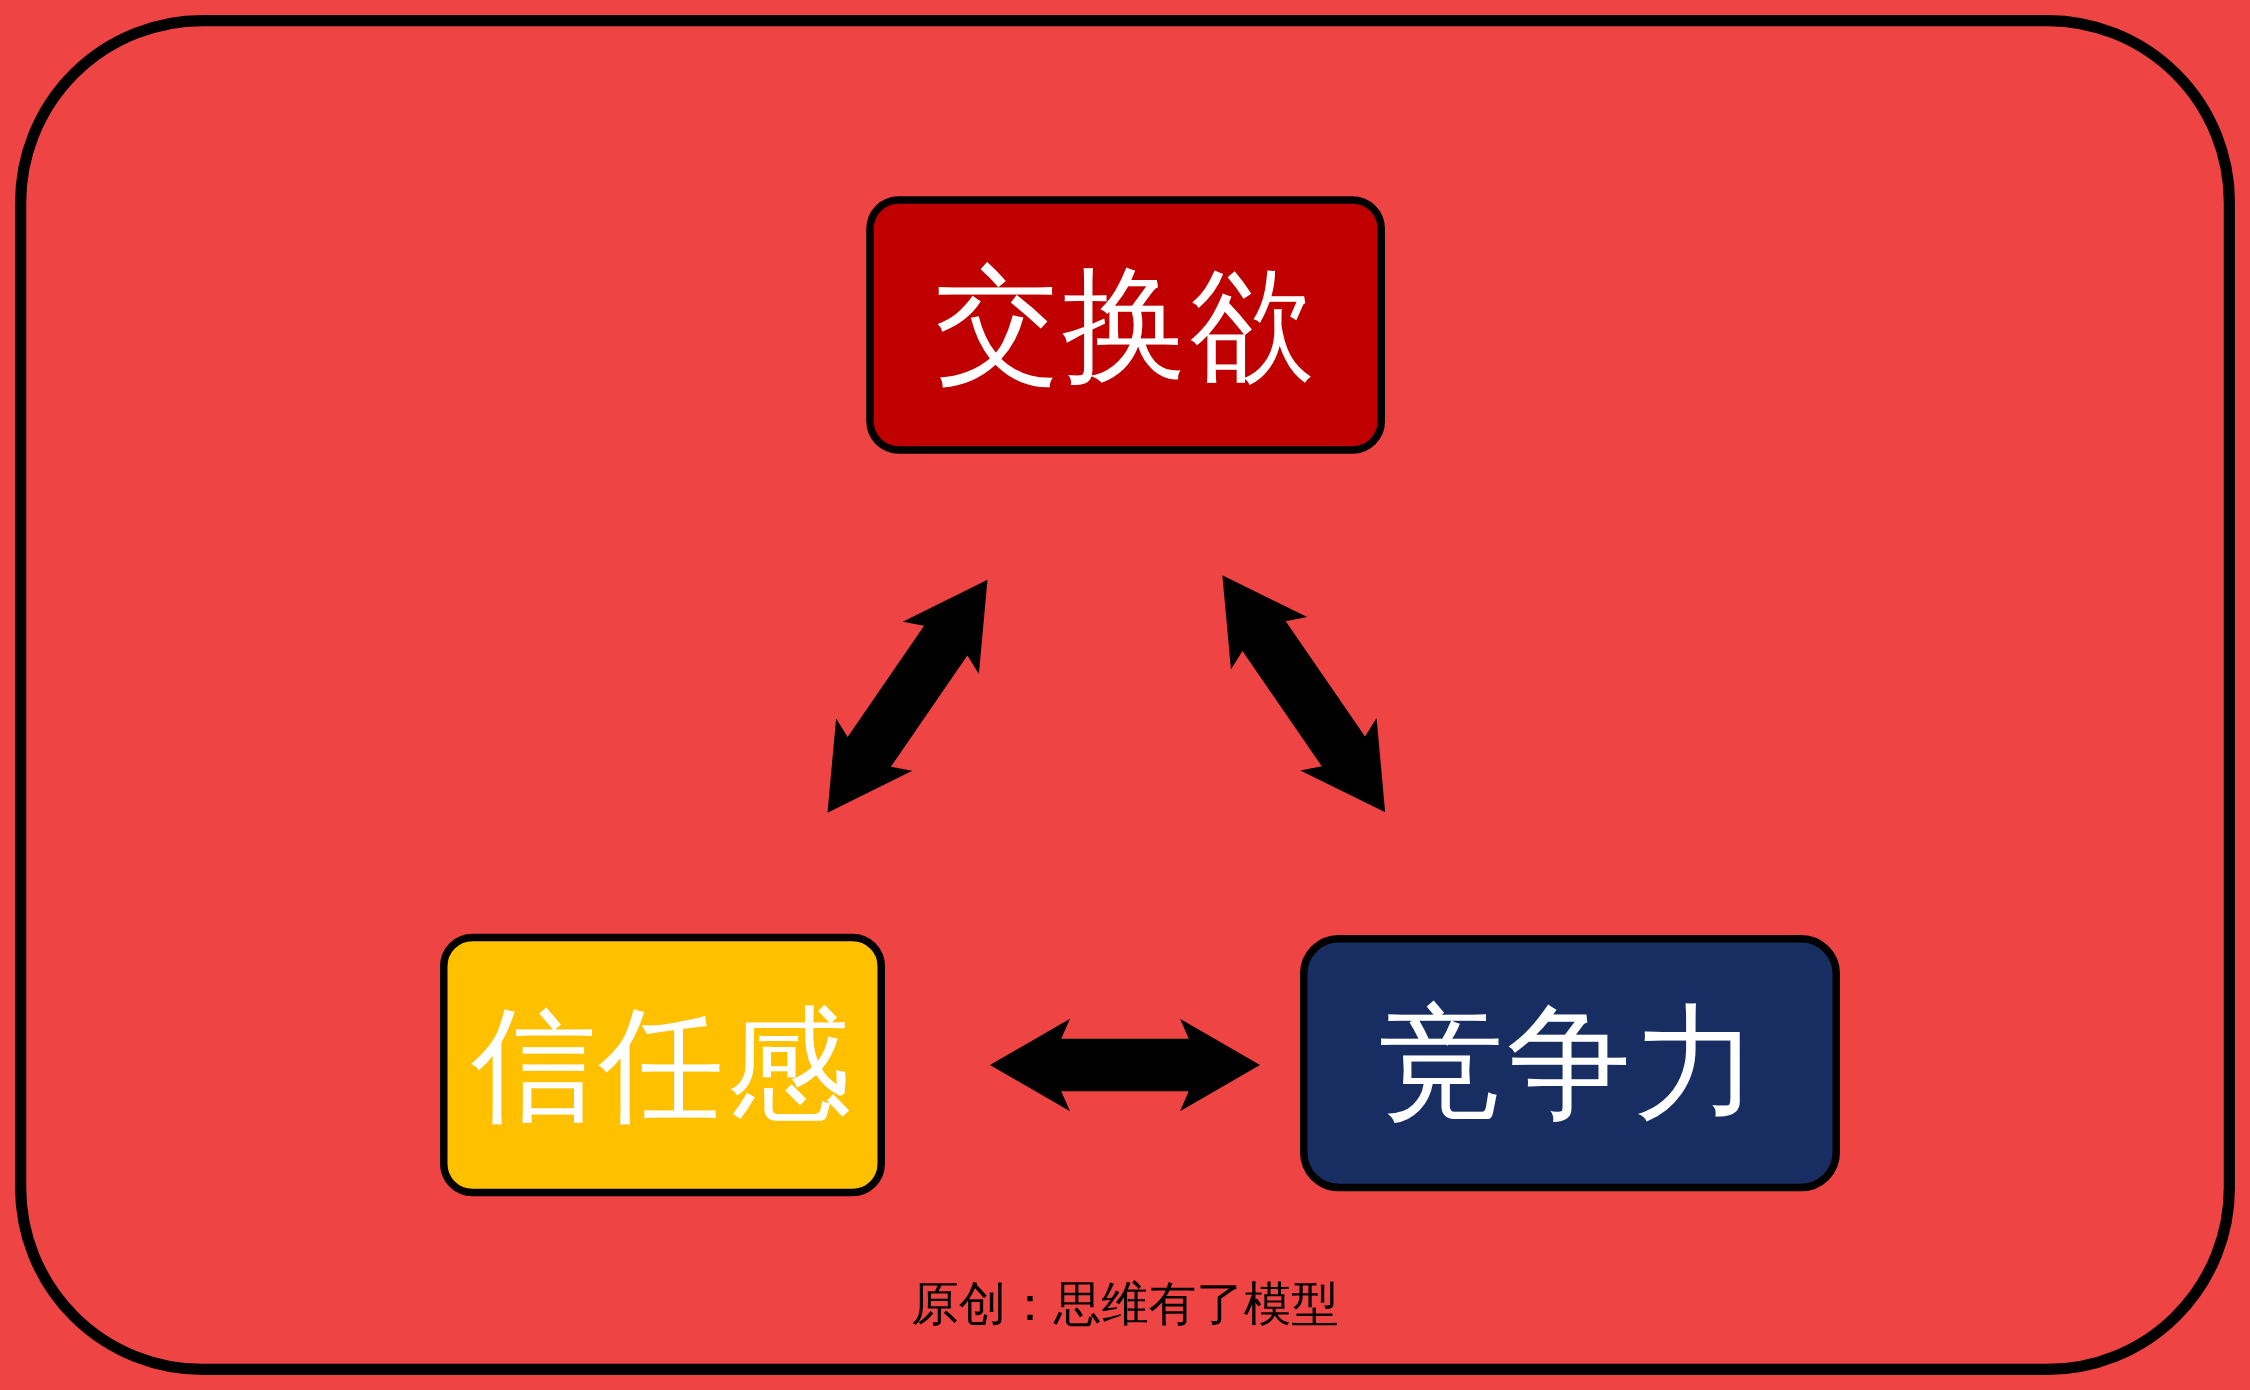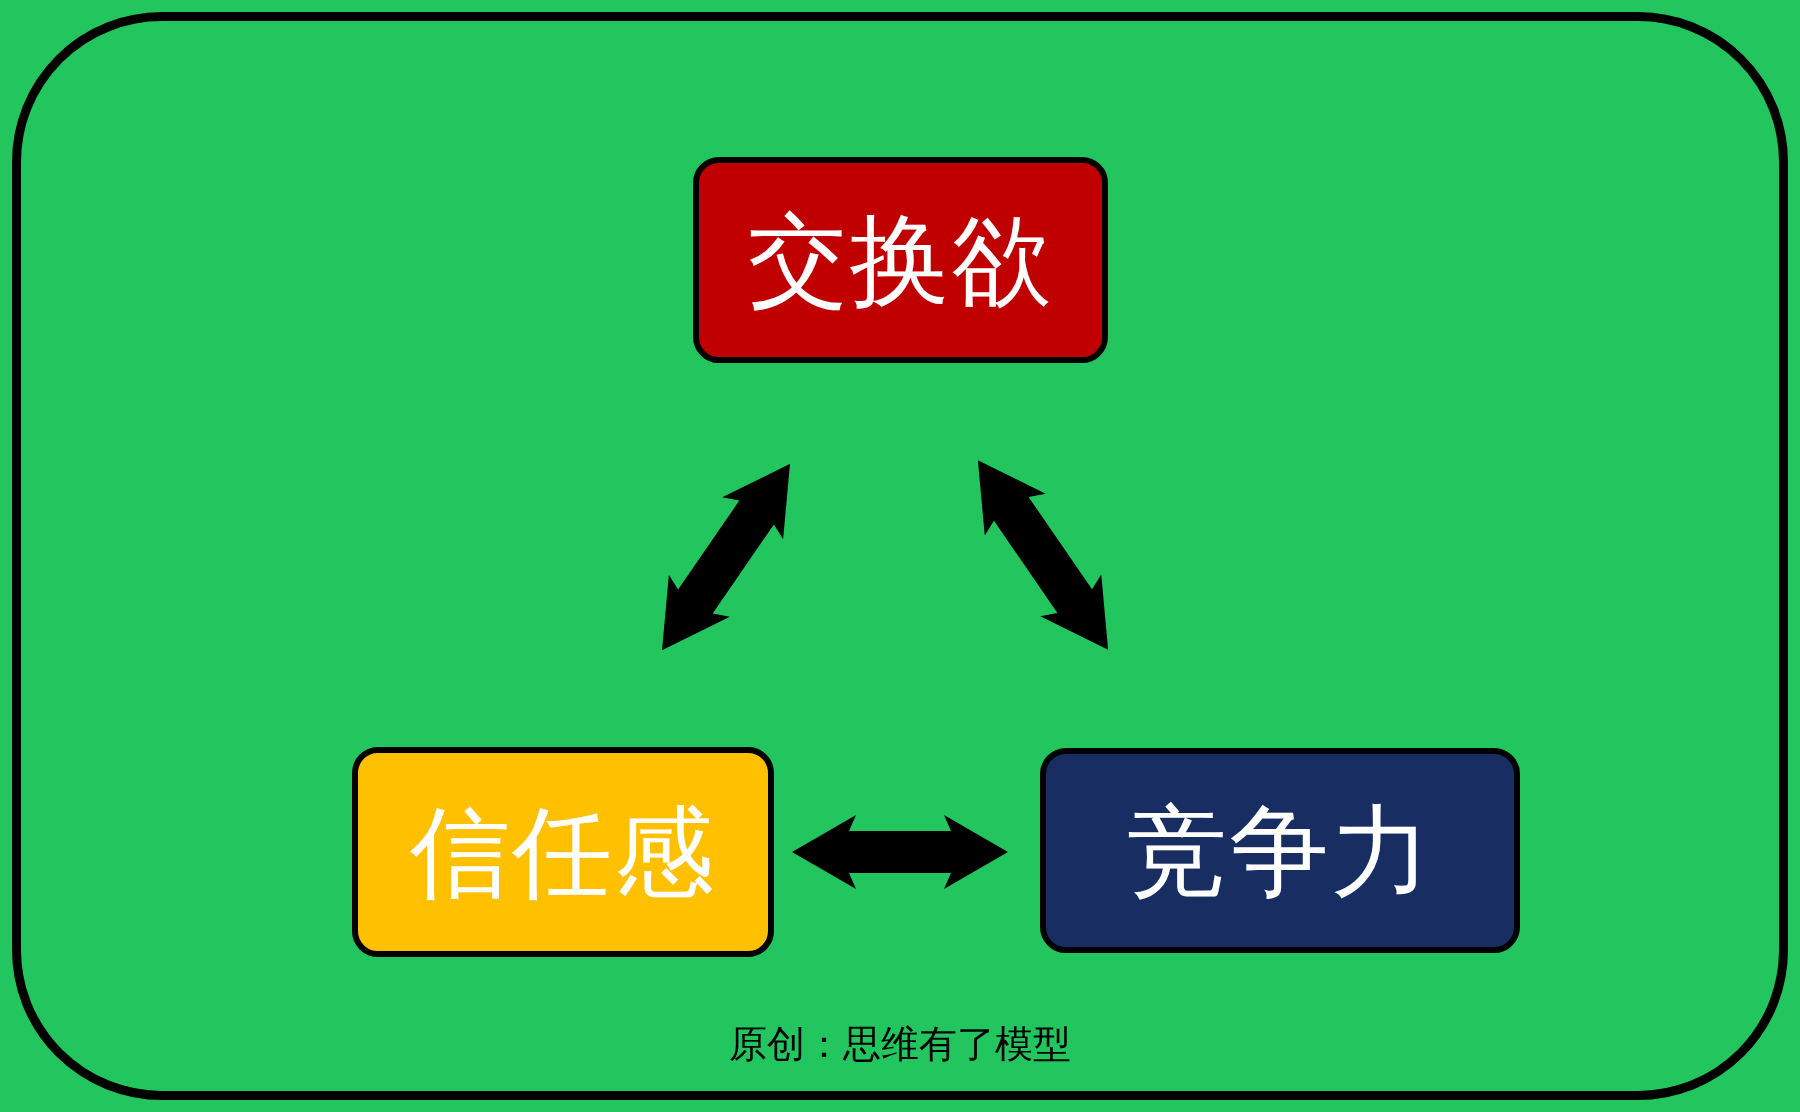--- a/index.html
+++ b/index.html
@@ -5,21 +5,21 @@
   html, body {
     margin: 0;
     padding: 0;
     background: #FFFFFF;
     font-family: "Liberation Sans", "DejaVu Sans", sans-serif;
   }
   .canvas {
     position: relative;
     width: 1800px;
     height: 1112px;
-    background: #22c55e;
+    background: #ef4444;
     overflow: hidden;
   }
   .outer-frame {
     position: absolute;
     left: 12px;
     top: 12px;
     width: 1776px;
     height: 1088px;
     box-sizing: border-box;
     border: 9px solid #000000;
@@ -42,28 +42,29 @@
   }
   .node-top {
     left: 693px;
     top: 157px;
     width: 415px;
     height: 206px;
   }
   .node-bottom-left {
     left: 352px;
     top: 747px;
-    width: 422px;
+    width: 356px;
     height: 210px;
   }
   .node-bottom-right {
     left: 1040px;
     top: 748px;
-    width: 480px;
+    width: 432px;
     height: 205px;
+    border-radius: 31px;
   }
   .arrow {
     position: absolute;
     display: block;
   }
   .arrow-left-diagonal {
     left: 613px;
     top: 520px;
     width: 226px;
     height: 74px;

